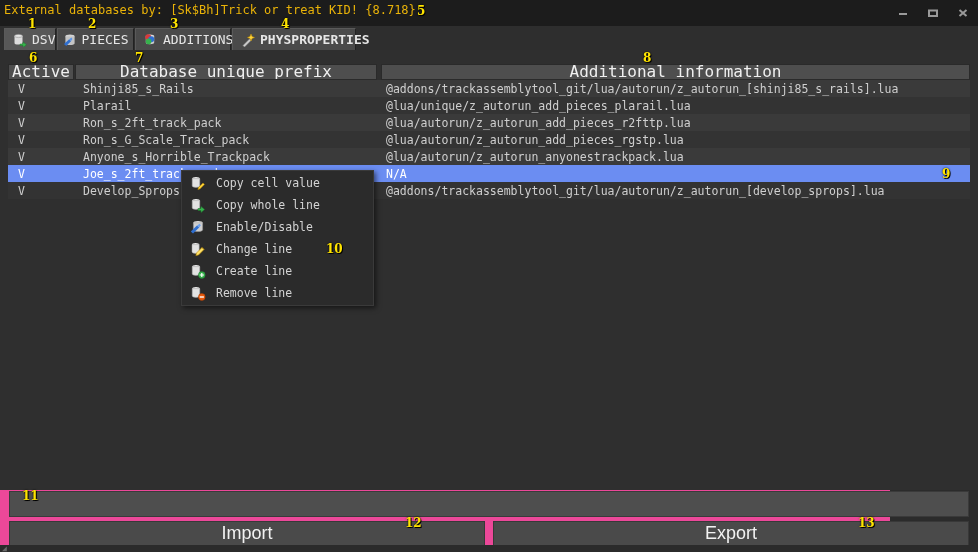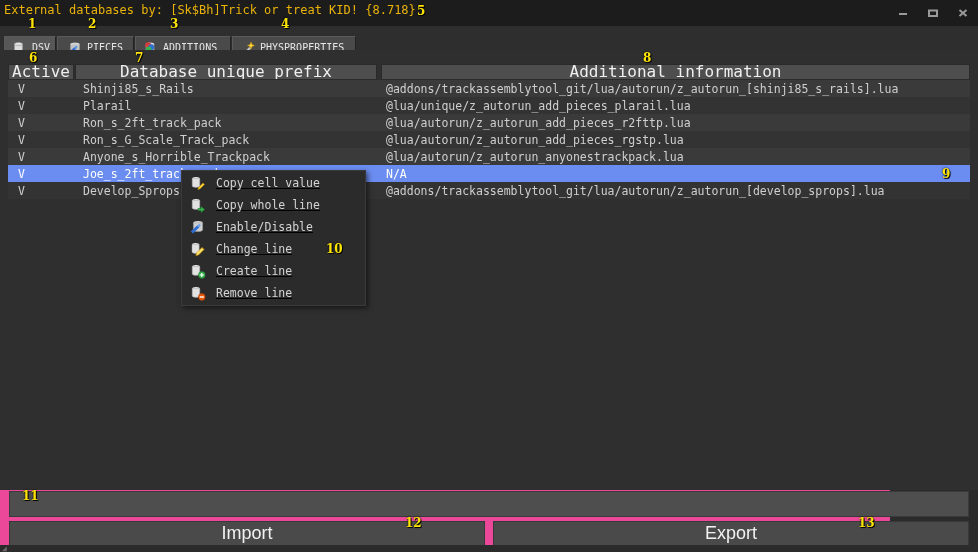--- a/index.html
+++ b/index.html
@@ -58,33 +58,33 @@
   
   .tabstrip {
     position: absolute;
     left: 0; top: 26px;
     width: 978px; height: 24px;
     background: #2e2e2e;
     border-bottom: 1px solid #3c3c3c;
   }
   .tab {
     position: absolute;
-    top: 10px;
+    top: 2px;
     height: 22px;
     display: flex;
     align-items: center;
     gap: 5px;
     padding: 0 8px;
     box-sizing: border-box;
     background: #4a4a4a;
     border-left: 1px solid #5a5a5a;
     border-top: 1px solid #5a5a5a;
     border-right: 1px solid #222;
     color: #e6e6e6;
-    font-size: 10px;
+    font-size: 13px;
     white-space: nowrap;
   }
   .tab.active {
     background: #575757;
   }
   .tab-label { line-height: 12px; }
   .tabicon { width: 14px; height: 14px; flex: 0 0 14px; position: relative; }
 
   
   .anno {
@@ -148,22 +148,21 @@
 
   
   .ctxmenu {
     position: absolute;
     left: 181px; top: 170px;
     width: 179px;
     background: #2b2b2b;
     border: 1px solid #3a3a3a;
     box-shadow: 2px 2px 5px rgba(0,0,0,0.55);
     z-index: 50;
-    padding: 1px 4px 1px 0;
-    text-decoration: underline;
+    padding: 1px 12px 1px 0;
   }
   .ctxitem {
     display: flex;
     align-items: center;
     height: 22px;
     padding-left: 8px;
     gap: 10px;
     color: #d4d4d4;
     font-size: 11.5px;
     white-space: nowrap;
@@ -276,21 +275,21 @@
           <ellipse cx="6" cy="3.2" rx="4.2" ry="1.7" fill="#dcdcdc"></ellipse>
           <path d="M1.8 3.2 v6.4 a4.2 1.7 0 0 0 8.4 0 V3.2 z" fill="#cccccc"></path>
           <circle cx="4.2" cy="4.2" r="3" fill="#d83a3a"></circle>
           <circle cx="7.2" cy="6.2" r="3" fill="#2f6fd0"></circle>
           <circle cx="4.6" cy="8.4" r="2.8" fill="#37b24d"></circle>
         </svg>
       </span>
       <span class="tab-label">ADDITIONS</span>
     </div>
 
-    <div class="tab" style="left:232px; width:124px;">
+    <div class="tab" style="left:232px; width:124px;font-weight:bold;">
       <span class="tabicon">
         <svg width="14" height="14" viewBox="0 0 14 14">
           <path d="M2 12.5 L8.5 6 L10 7.5 L3.5 14 z" fill="#cfcfcf" stroke="#8a8a8a" stroke-width="0.5"></path>
           <path d="M10 1 l1 2.5 L13.5 4.5 L11 5.5 L10 8 L9 5.5 L6.5 4.5 L9 3.5 z" fill="#ffd43b" stroke="#c79300" stroke-width="0.5"></path>
         </svg>
       </span>
       <span class="tab-label">PHYSPROPERTIES</span>
     </div>
   </div>
 

